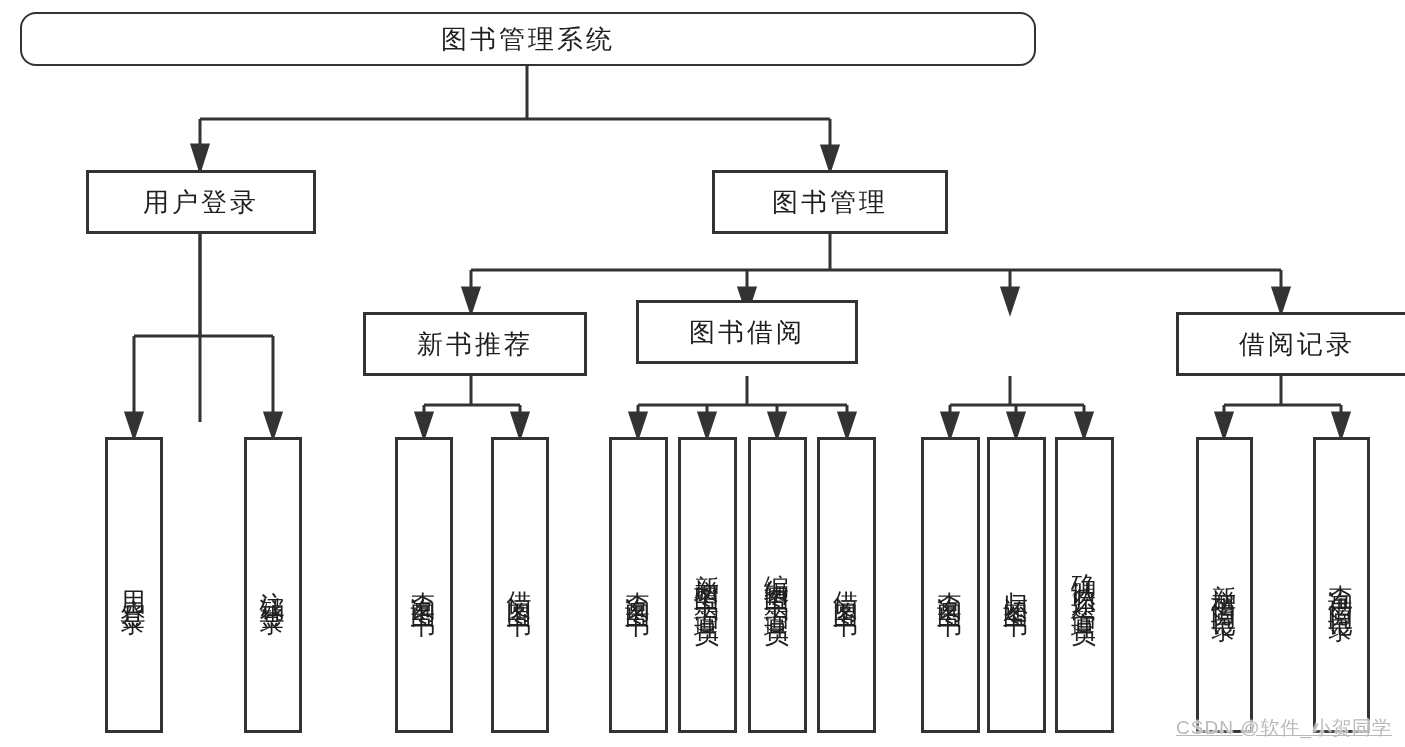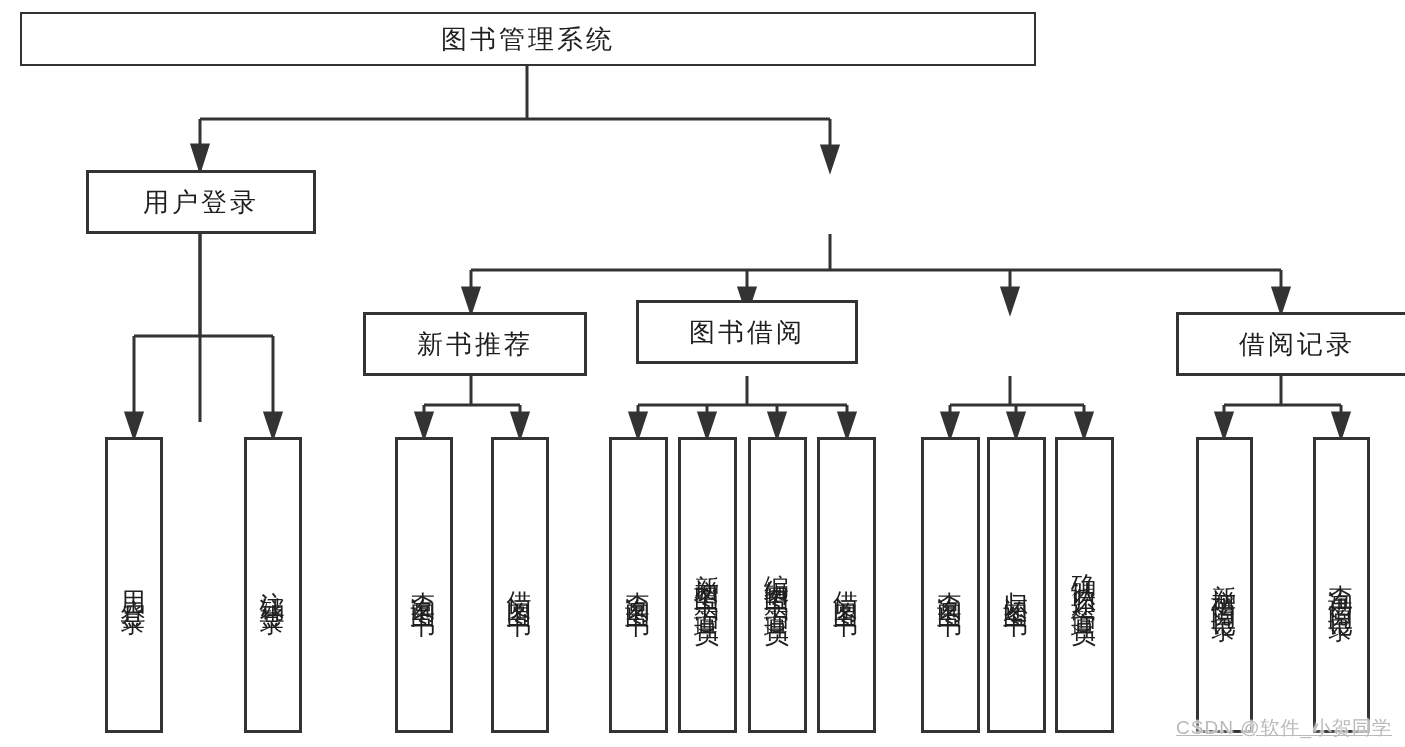--- a/index.html
+++ b/index.html
@@ -21,21 +21,21 @@
     position: absolute;
     box-sizing: border-box;
     background: #ffffff;
     border: 3px solid #333333;
     display: flex;
     align-items: center;
     justify-content: center;
     z-index: 1;
     color: #1f1f1f;
   }
-  .node.root { border-width: 2px; }
+  .node.root { border-width: 2px; border-radius: 16px; }
   .node.h span {
     font-size: 26px;
     letter-spacing: 3px;
     white-space: nowrap;
     color: #1f1f1f;
   }
   .node.v span {
     writing-mode: vertical-rl;
     text-orientation: mixed;
     font-size: 25px;
@@ -111,20 +111,23 @@
     </g>
   </svg>
 
   <div class="node h root" style="left:20px; top:12px; width:1016px; height:54px">
     <span>图书管理系统</span>
   </div>
 
   <div class="node h" style="left:86px; top:170px; width:230px; height:64px">
     <span>用户登录</span>
   </div>
+  <div class="node h" style="left:712px; top:170px; width:236px; height:64px">
+    <span>图书管理</span>
+  </div>
 
   <div class="node h" style="left:363px; top:312px; width:224px; height:64px">
     <span>新书推荐</span>
   </div>
   <div class="node h" style="left:636px; top:300px; width:222px; height:64px">
     <span>图书借阅</span>
   </div>
   <div class="node h" style="left:1176px; top:312px; width:242px; height:64px">
     <span>借阅记录</span>
   </div>

